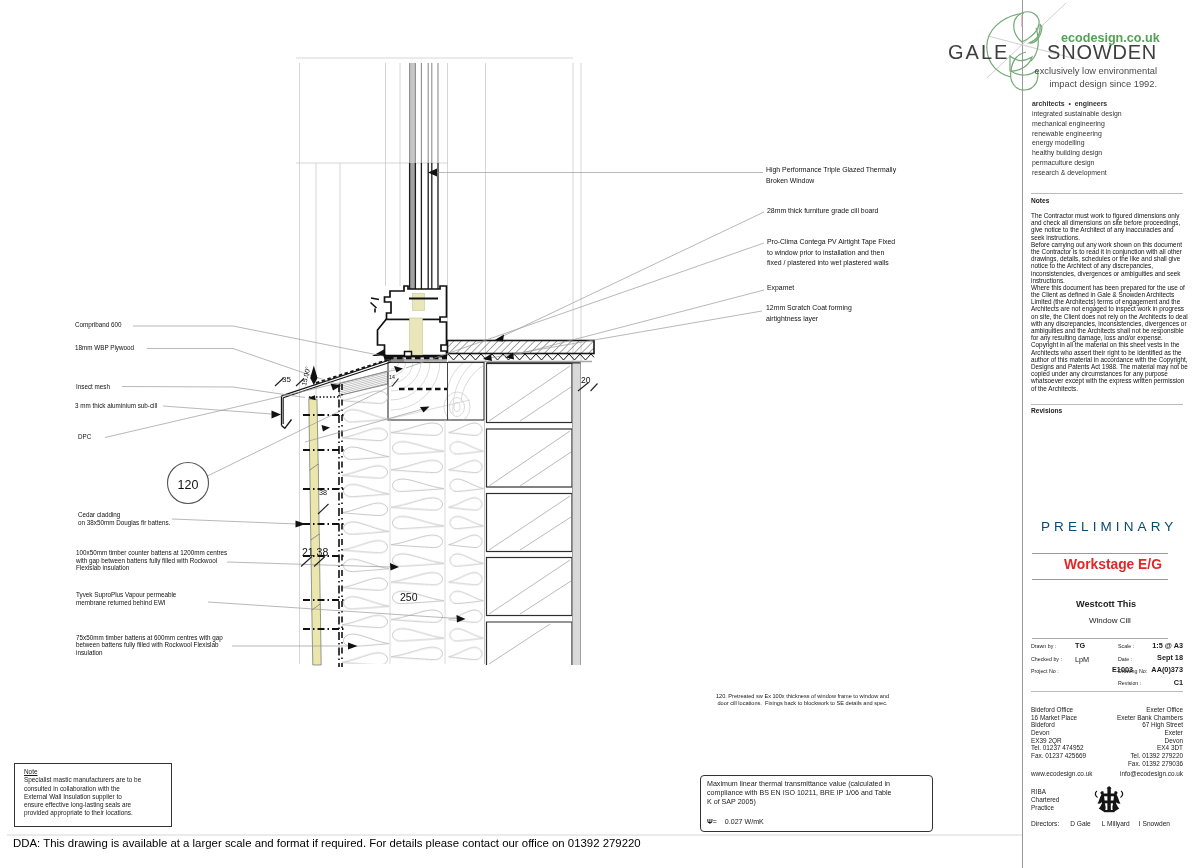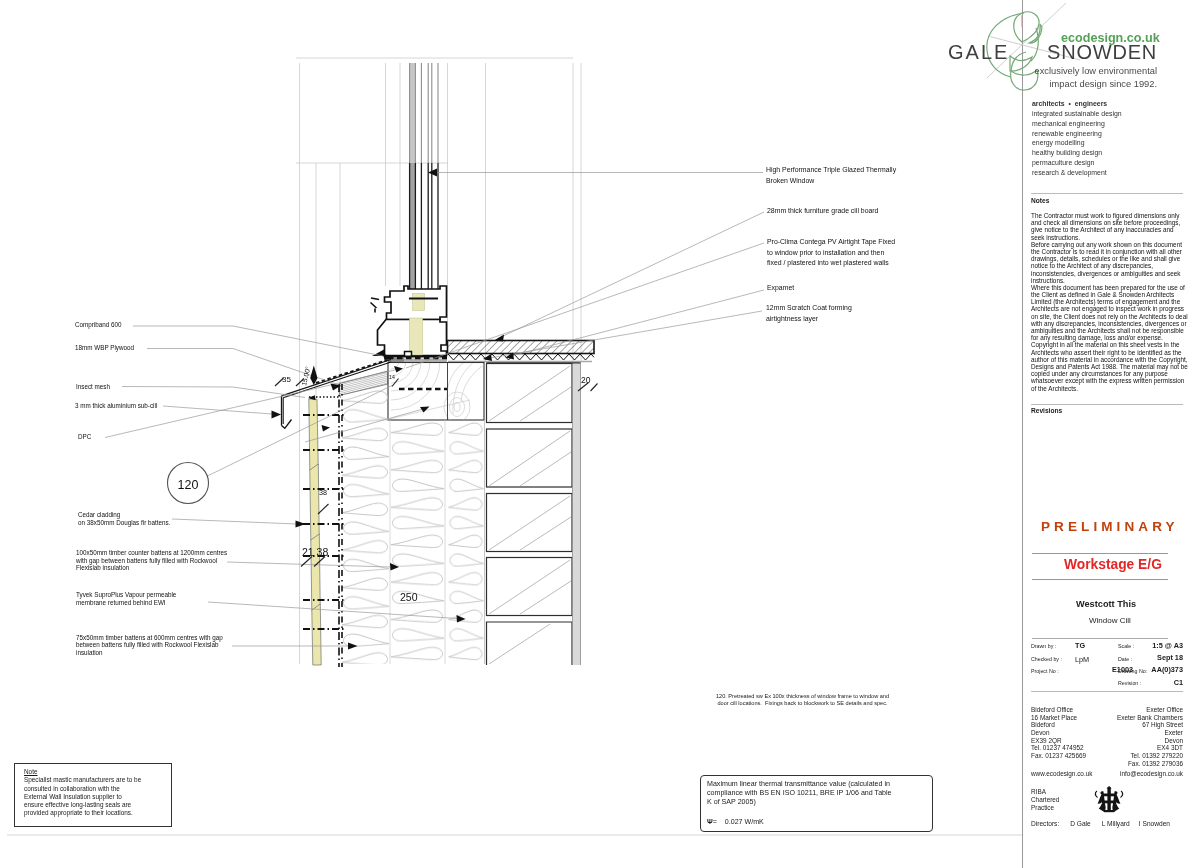--- a/index.html
+++ b/index.html
@@ -311,20 +311,21 @@
   ensure effective long-lasting seals are<br>
   provided appropriate to their locations.
 </div>
 
 <div class="t" style="left:700px;top:775px;width:231px;height:55px;border:1.2px solid #333;border-radius:4px;"></div>
 
 <div class="t" style="left:707px;top:780px;font-size:7.1px;line-height:9px;">Maximum linear thermal transmittance value (calculated in<br>compliance with BS EN ISO 10211, BRE IP 1/06 and Table<br>K of SAP 2005)</div>
 
 <div class="t" style="left:707px;top:818px;font-size:7.1px;"><b>Ψ</b>=&nbsp;&nbsp;&nbsp;&nbsp;0.027 W/mK</div>
 
+<div class="t" style="left:13px;top:837px;font-size:11.4px;color:#000;">DDA: This drawing is available at a larger scale and format if required. For details please contact our office on 01392 279220</div>
 
 <div class="t" style="left:1022px;top:0;width:1px;height:868px;background:#999;"></div>
 
 <svg width="260" height="100" viewBox="0 0 260 100" style="position:absolute;left:940px;top:0;">
   <g stroke="#c9c9c9" stroke-width="0.9" fill="none">
     <line x1="47" y1="78" x2="126" y2="3"></line>
     <line x1="48" y1="36" x2="140" y2="60"></line>
   </g>
   <g fill="none" stroke="#74a976" stroke-width="1.2">
 
@@ -391,21 +392,21 @@
 Designs and Patents Act 1988. The material may not be<br>
 copied under any circumstances for any purpose<br>
 whatsoever except with the express written permission<br>
 of the Architects.
 </div>
 
 <div class="t" style="left:1031px;top:404px;width:152px;height:1px;background:#bbb;"></div>
 
 <div class="t" style="left:1031px;top:407px;font-size:6.6px;font-weight:bold;">Revisions</div>
 
-<div class="t" style="left:1041px;top:519px;font-size:13.5px;font-weight:bold;letter-spacing:4.1px;color:#c2410c;">PRELIMINARY</div>
+<div class="t" style="left:1041px;top:519px;font-size:13.5px;font-weight:normal;letter-spacing:4.1px;color:#0c4a6e;">PRELIMINARY</div>
 
 <div class="t" style="left:1032px;top:552.5px;width:136px;height:1px;background:#999;"></div>
 
 <div class="t" style="left:1064px;top:557px;font-size:13.8px;font-weight:bold;color:#e32726;">Workstage E/G</div>
 
 <div class="t" style="left:1032px;top:579px;width:136px;height:1px;background:#999;"></div>
 
 <div class="t" style="left:1076px;top:598.5px;font-size:9.2px;font-weight:bold;color:#222;">Westcott This</div>
 
 <div class="t" style="left:1089px;top:615.5px;font-size:8px;color:#222;">Window Cill</div>

